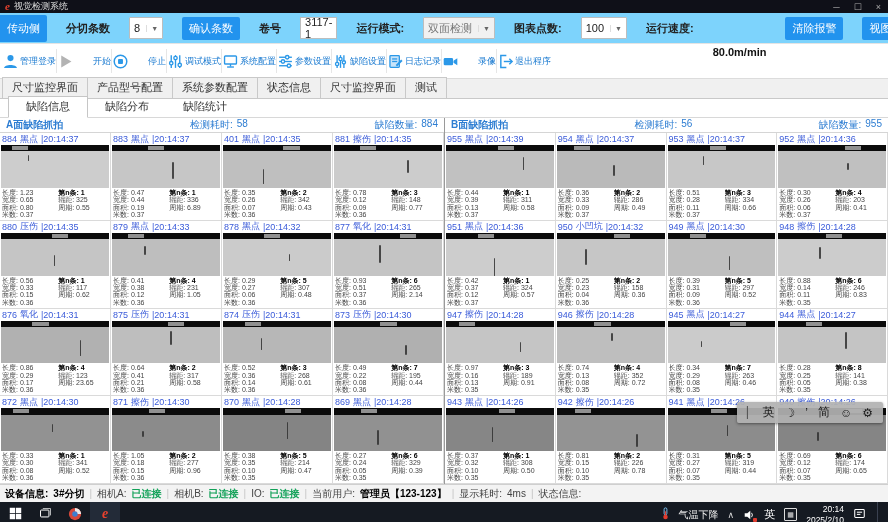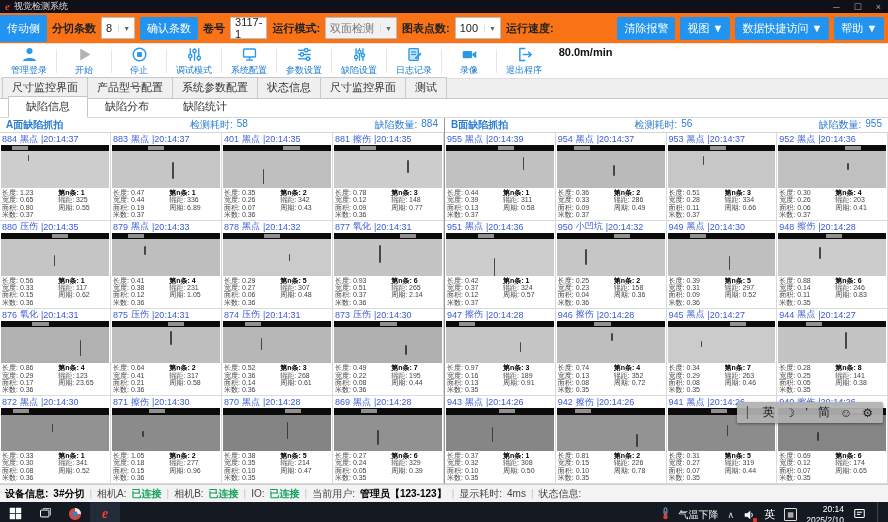--- a/index.html
+++ b/index.html
@@ -4,34 +4,34 @@
 <style>
   html,body{margin:0;padding:0;}
   body{width:888px;height:522px;overflow:hidden;font-family:"Liberation Sans","DejaVu Sans",sans-serif;background:#fff;position:relative;font-size:11px;color:#222;}
   
   .titlebar{height:13px;background:#0f1018;display:flex;align-items:center;padding:0 5px;color:#ddd;font-size:9px;}
   .titlebar .logo{color:#e8412e;font-weight:bold;font-style:italic;font-family:"Liberation Serif",serif;font-size:11px;margin-right:4px;line-height:1;}
   .titlebar .wt{flex:1;}
   .wctl{display:flex;gap:14px;color:#aaa;font-size:9px;margin-right:2px;}
   .wctl span{cursor:default;}
   
-  .toolbar1{height:30px;background:#f97316;border-bottom:1px solid #e4e4e4;display:flex;align-items:center;gap:5px;padding-right:0;}
+  .toolbar1{height:30px;background:#7dd3fc;border-bottom:1px solid #e4e4e4;display:flex;align-items:center;gap:19px;padding-right:0;}
   .btn-blue{background:#2293ee;color:#fff;border-radius:2px;padding:4px 7px;white-space:nowrap;border:none;font-size:11px;}
   .btn-side{padding:6px 7px;border-radius:0 2px 2px 0;}
   .tlabel{font-weight:bold;color:#222;white-space:nowrap;}
   .combo{border:1px solid #bdbdbd;background:#fff;height:20px;display:flex;align-items:center;padding:0 4px;border-radius:1px;}
   .combo .cv{flex:1;white-space:nowrap;}
   .combo .arrow{margin-left:6px;border-left:1px solid #ddd;padding-left:4px;color:#666;font-size:7px;}
   .combo.gray{background:#f1f1f1;color:#777;}
   .inputbox{border:1px solid #bdbdbd;height:20px;width:92px;display:flex;align-items:center;padding:0 4px;background:#fff;}
   .speedv{font-weight:bold;color:#111;white-space:nowrap;margin-top:48px;}
   .spacer{flex:1;}
   
   .toolbar2{height:34px;background:#fff;border-bottom:1px solid #dcdcdc;display:flex;align-items:stretch;padding-left:2px;}
-  .action{width:54px;display:flex;flex-direction:column;align-items:center;justify-content:center;gap:1px;cursor:default;}
+  .action{width:54px;display:flex;flex-direction:row;align-items:center;justify-content:space-between;gap:1px;cursor:default;}
   .action .albl{font-size:9px;color:#1879d0;white-space:nowrap;}
   .asep{width:1px;background:#e6e6e6;margin:5px 0;}
   .aicon{height:17px;display:flex;align-items:center;}
   
   .tabbar{height:19px;background:#f0f0f0;display:flex;align-items:flex-end;padding-left:2px;border-bottom:1px solid #c9c9c9;}
   .tab{padding:2px 9px 3px;border:1px solid #c9c9c9;border-bottom:none;background:#f0f0f0;margin-right:-1px;color:#333;white-space:nowrap;}
   .tab.active{background:#fff;margin-bottom:-1px;padding-bottom:4px;font-weight:bold;}
   .subtabbar{height:18px;background:#fff;display:flex;align-items:flex-end;padding-left:8px;border-bottom:1px solid #d8d8d8;}
   .subtab{padding:2px 17px 3px;color:#333;white-space:nowrap;}
   .subtab.active{border:1px solid #c6c6c6;border-bottom:1px solid #fff;margin-bottom:-1px;background:#fff;}

